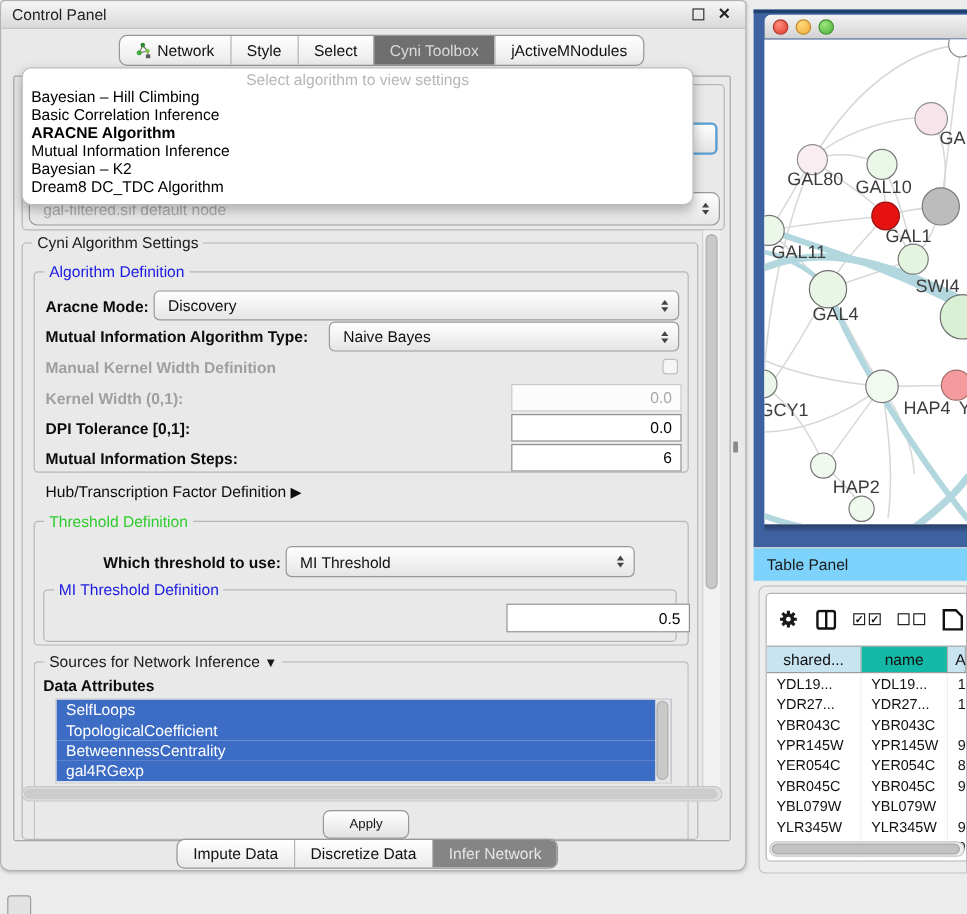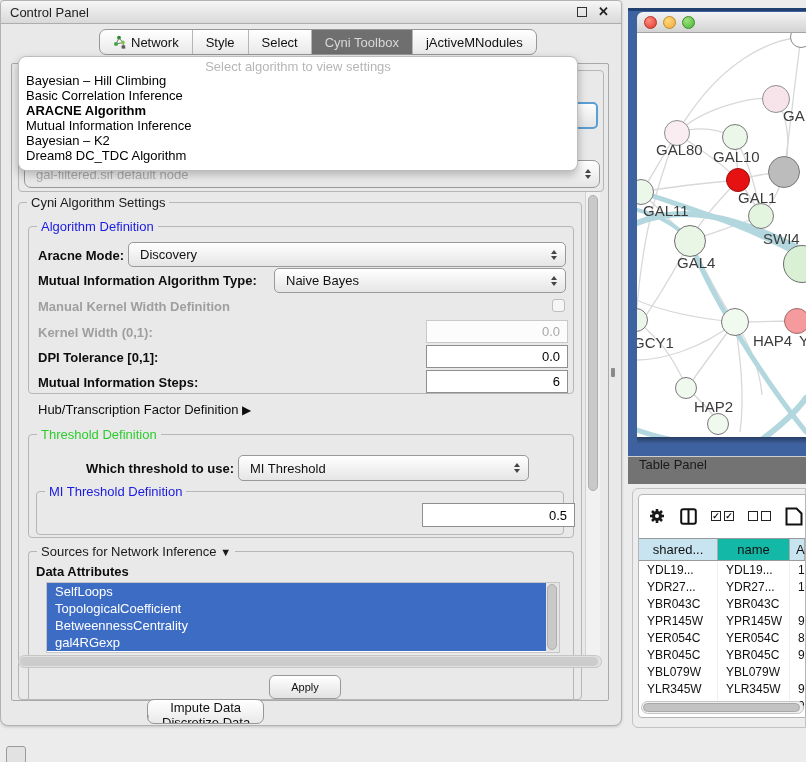--- a/index.html
+++ b/index.html
@@ -158,22 +158,22 @@
   .net-shadow {
     left: 637px; top: 437px; width: 169px; height: 7px;
     background: linear-gradient(rgba(20,30,50,.55), rgba(20,30,50,0));
   }
   .node { position: absolute; border: 1.5px solid #6e6e6e; border-radius: 50%; }
   .nlabel { position: absolute; font-size: 15px; color: #3c3c3c; white-space: nowrap; }
 
   
   .tp-titlebar {
     left: 628px; top: 456px; width: 178px; height: 28px;
-    background: #737373; border-top: 1px solid #cfcfcf;
-    display: flex; align-items: flex-start;
+    background: #7dd3fc; border-top: 1px solid #cfcfcf;
+    display: flex; align-items: center;
   }
   .tp-title { padding-left: 11px; font-size: 13px; color: #1a1a1a; }
   .tp-outer {
     left: 632px; top: 488px; width: 174px; height: 240px;
     background: #ededed; border: 1px solid #c2c2c2; border-radius: 6px 0 0 6px;
   }
   .tp-inner {
     left: 638px; top: 494px; width: 168px; height: 224px;
     background: #ffffff; border: 1px solid #b5b5b5; border-radius: 4px 0 0 4px;
     overflow: hidden;
@@ -326,21 +326,21 @@
     </div>
 
     <div class="hscrollbar" style="left:6px; top:591px; width:584px; height:13px;">
       <div class="hscroll-thumb" style="width:578px;"></div>
     </div>
 
     <button class="apply-btn" style="left:257px; top:611px; width:72px; height:24px;">Apply</button>
   </div>
 
   <div class="abs" style="left:146px; top:698px;">
-    <div class="segbar" style="height:25px;flex-direction:column;">
+    <div class="segbar" style="height:25px;">
       <div class="seg">
           <span>Impute Data</span>
         </div>
       <div class="seg">
           <span>Discretize Data</span>
         </div>
       <div class="seg sel-light">
           <span>Infer Network</span>
         </div>
     </div>

